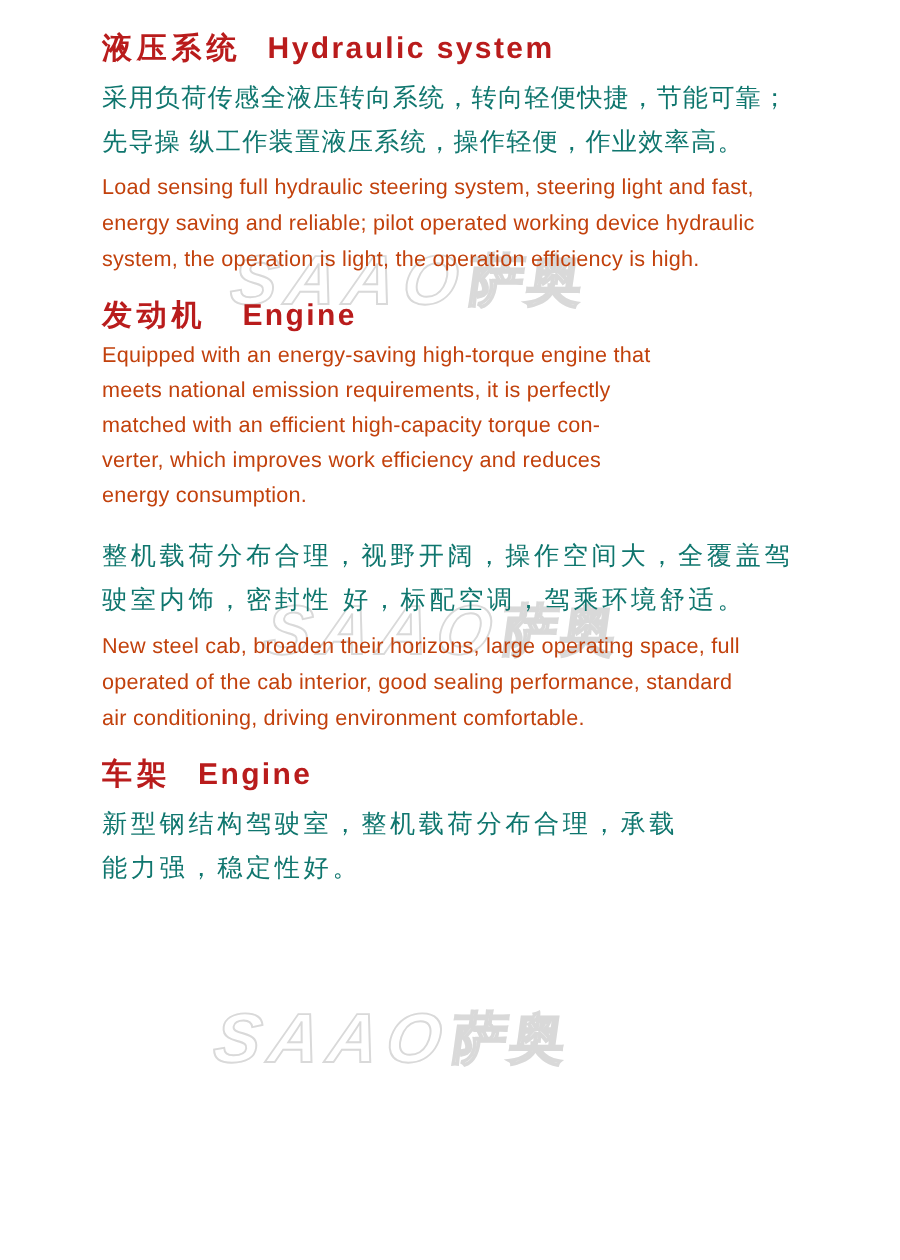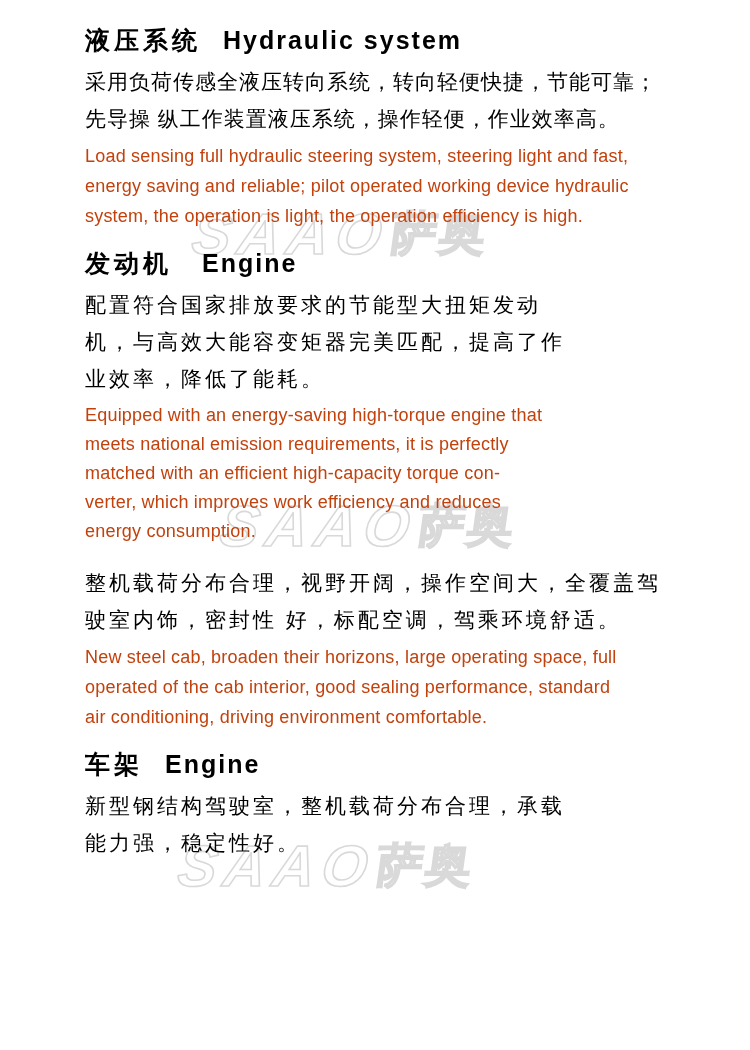--- a/index.html
+++ b/index.html
@@ -26,31 +26,31 @@
     top: 26px;
     width: 588px;
     z-index: 2;
   }
   .sec { margin: 0 0 18px 0; }
   .sec-title {
     margin: 0;
     font-size: 25px;
     line-height: 29px;
     font-weight: bold;
-    color: #000000;
+    color: #b91c1c;
     white-space: nowrap;
   }
   .t-zh { letter-spacing: 4px; }
   .t-en { margin-left: 22px; letter-spacing: 2px; }
   .sec-engine .t-en { margin-left: 30px; }
   .zh {
     margin: 8px 0 0 0;
     font-size: 21px;
     line-height: 37px;
-    color: #000000;
+    color: #0f766e;
     letter-spacing: 3px;
     white-space: pre;
   }
   .sec-hydraulic .zh { letter-spacing: 1px; }
   .en {
     margin: 4px 0 0 0;
     font-size: 18px;
     line-height: 30px;
     color: #c2410c;
     letter-spacing: 0.2px;
@@ -107,23 +107,20 @@
       <h2 class="sec-title"><span class="t-zh">液压系统</span><span class="t-en">Hydraulic system</span></h2>
       <p class="zh">采用负荷传感全液压转向系统，转向轻便快捷，节能可靠；
 先导操 纵工作装置液压系统，操作轻便，作业效率高。</p>
       <p class="en">Load sensing full hydraulic steering system, steering light and fast,
 energy saving and reliable; pilot operated working device hydraulic
 system, the operation is light, the operation efficiency is high.</p>
     </section>
 
     <section class="sec sec-engine">
       <h2 class="sec-title"><span class="t-zh">发动机</span><span class="t-en">Engine</span></h2>
-      <p class="zh">配置符合国家排放要求的节能型大扭矩发动
-机，与高效大能容变矩器完美匹配，提高了作
-业效率，降低了能耗。</p>
       <p class="en">Equipped with an energy-saving high-torque engine that
 meets national emission requirements, it is perfectly
 matched with an efficient high-capacity torque con-
 verter, which improves work efficiency and reduces
 energy consumption.</p>
     </section>
 
     <section class="sec sec-cab">
       <p class="zh">整机载荷分布合理，视野开阔，操作空间大，全覆盖驾
 驶室内饰，密封性 好，标配空调，驾乘环境舒适。</p>

